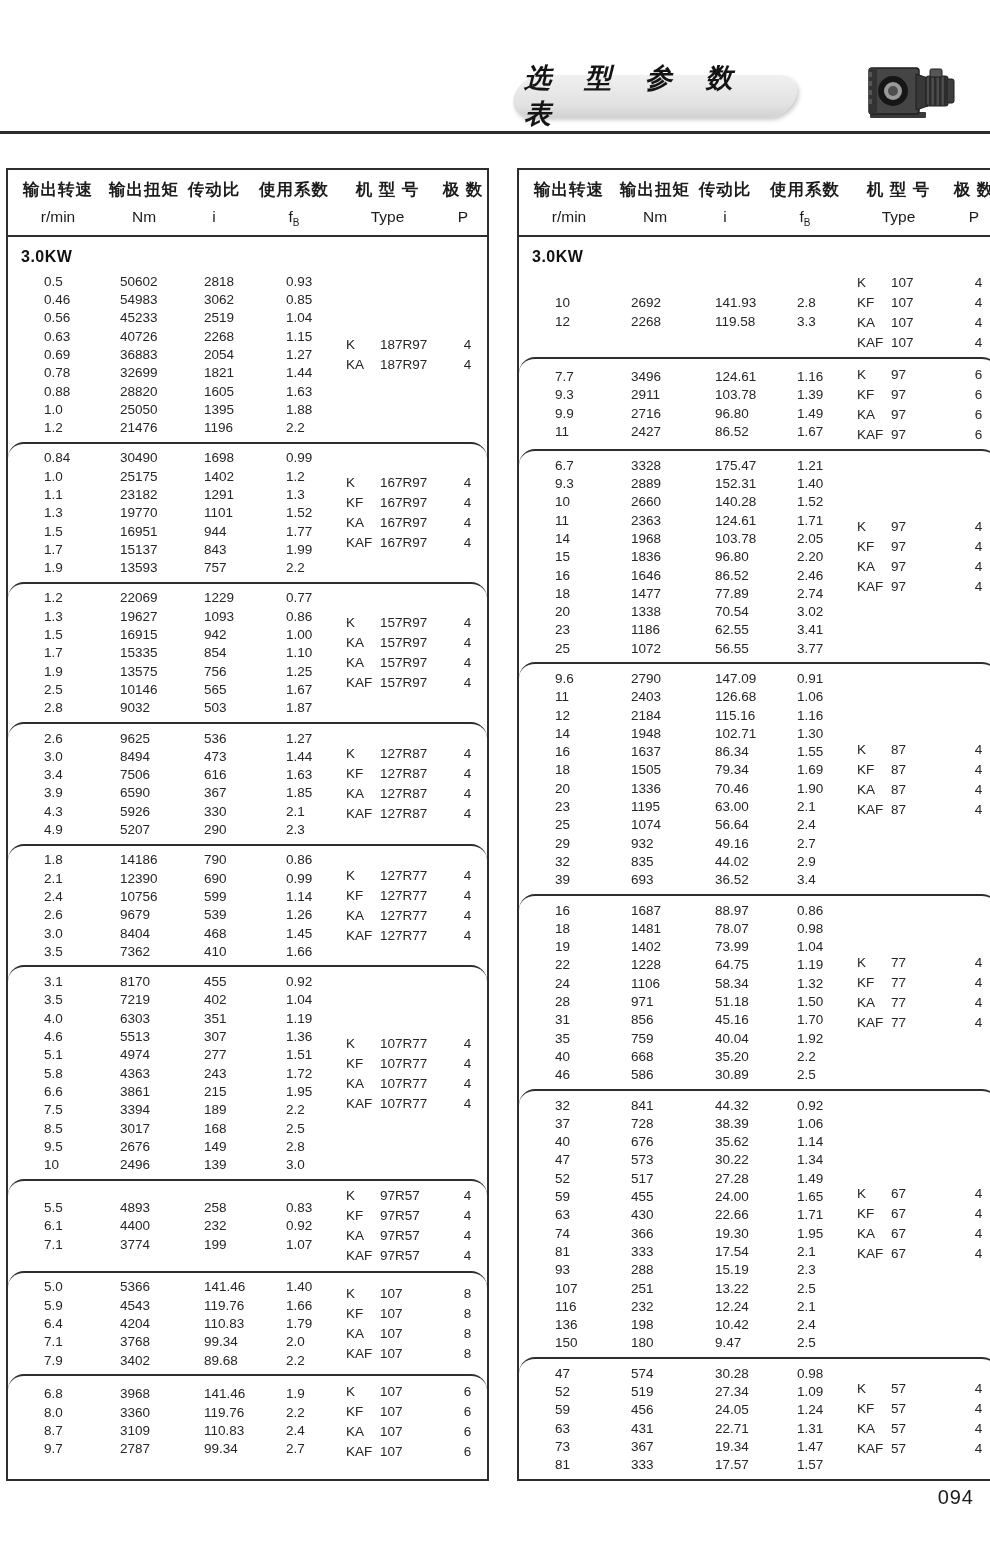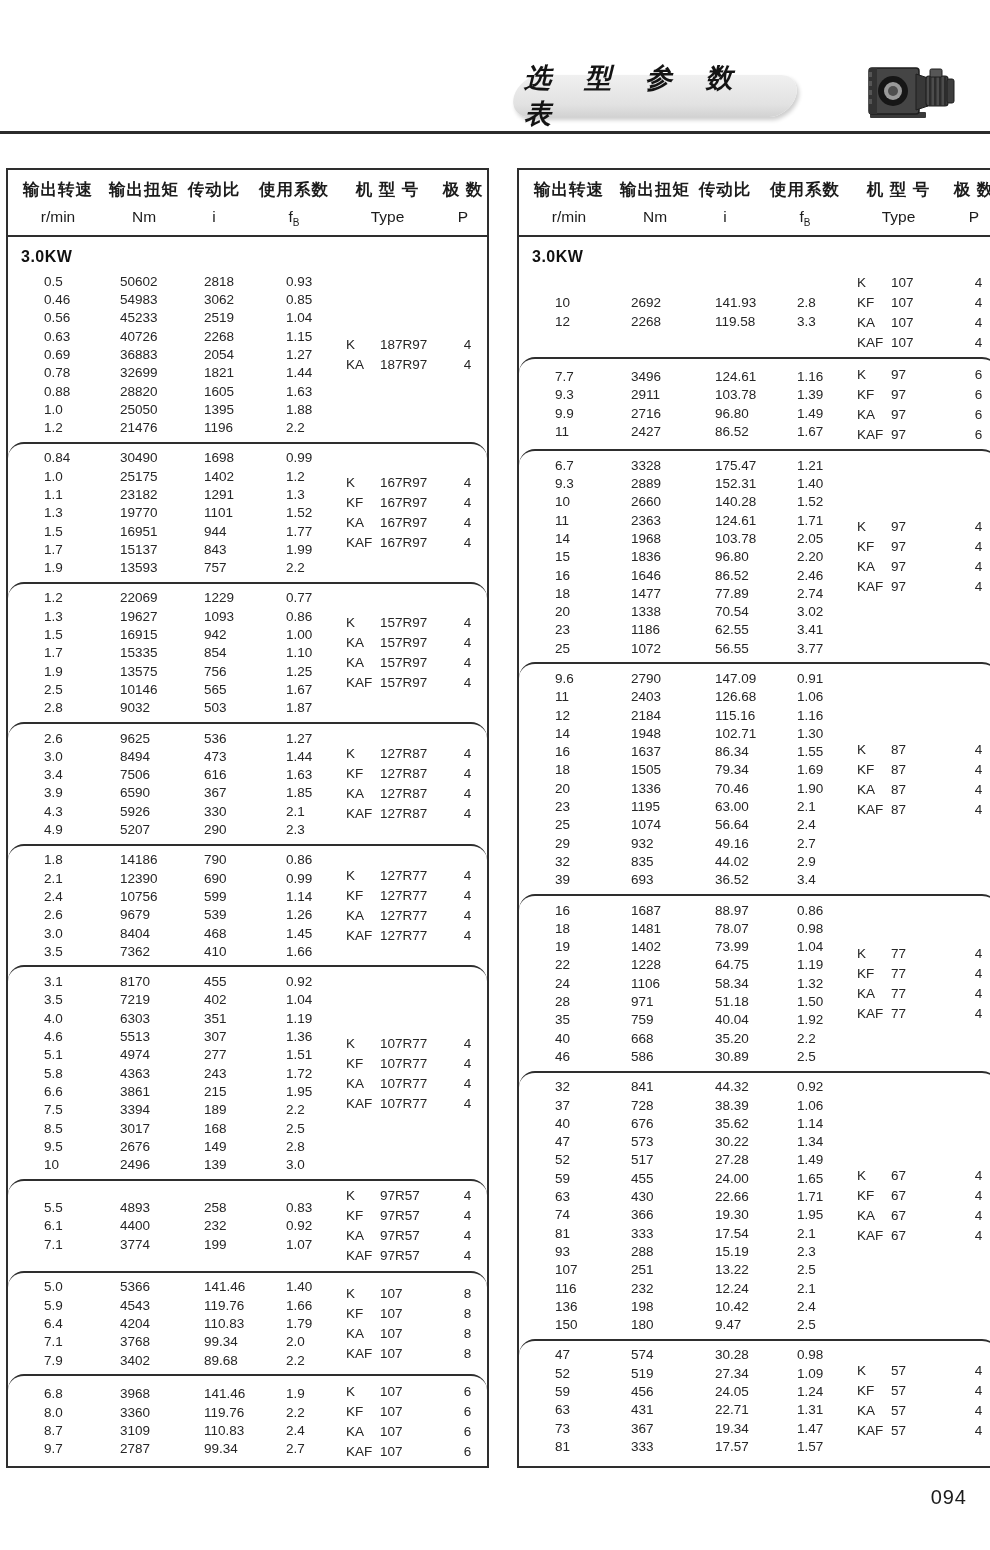--- a/index.html
+++ b/index.html
@@ -59,21 +59,21 @@
   .c-torque { width:84px; }
   .c-ratio  { width:82px; }
   .c-fb     { width:60px; }
 
   .types-col { flex:1; display:flex; flex-direction:column; justify-content:center; }
   .type-row { display:flex; align-items:center; height:20px; font-size:13.5px; color:#262626; }
   .t-prefix { width:34px; }
   .t-size   { width:68px; }
   .t-p      { flex:1; text-align:center; }
 
-  .page-number { position:absolute; right:23px; top:1486px;
+  .page-number { position:absolute; right:16px; top:1486px;
     font-size:20px; letter-spacing:1px; color:#1c1c1c; }
 </style>
 </head>
 <body>
 
 <div class="page">
 
   <div class="title-capsule">
     <span class="cap-text">选 型 参 数 表</span>
   </div>
@@ -1041,20 +1041,26 @@
               <span class="c-ratio">58.34</span>
               <span class="c-fb">1.32</span>
             </div>
             <div class="data-row">
               <span class="c-speed">28</span>
               <span class="c-torque">971</span>
               <span class="c-ratio">51.18</span>
               <span class="c-fb">1.50</span>
             </div>
             <div class="data-row">
+              <span class="c-speed">31</span>
+              <span class="c-torque">856</span>
+              <span class="c-ratio">45.16</span>
+              <span class="c-fb">1.70</span>
+            </div>
+            <div class="data-row">
               <span class="c-speed">35</span>
               <span class="c-torque">759</span>
               <span class="c-ratio">40.04</span>
               <span class="c-fb">1.92</span>
             </div>
             <div class="data-row">
               <span class="c-speed">40</span>
               <span class="c-torque">668</span>
               <span class="c-ratio">35.20</span>
               <span class="c-fb">2.2</span>

